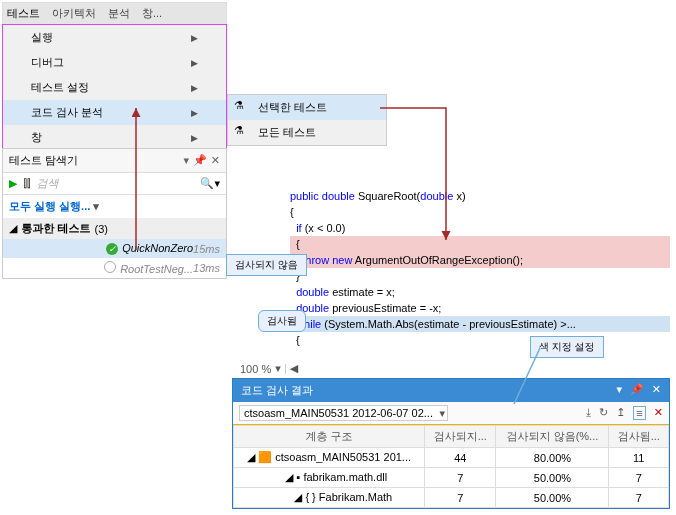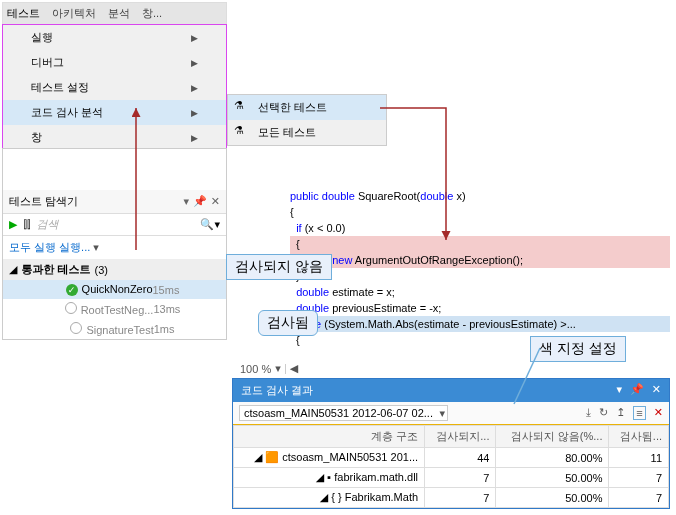--- a/index.html
+++ b/index.html
@@ -17,54 +17,54 @@
 .dropdown .arrow { color: #555; font-size: 9px; }
 
 
 .submenu { position: absolute; top: 94px; left: 227px; width: 160px; background: #f0f0f0; border: 1px solid #ccc; }
 .submenu .item { padding: 5px 10px 5px 30px; position: relative; }
 .submenu .item.hover { background: #d6e8f7; }
 .submenu .icon { position: absolute; left: 6px; top: 4px; }
 
 
 .test-explorer { position: absolute; top: 148px; left: 2px; width: 225px; border: 1px solid #ccc; background: #fff; }
-.te-title { padding: 4px 6px; display: flex; justify-content: space-between; align-items: center; background: #f7f7f7; margin-top: 41px; }
+.te-title { padding: 4px 6px; display: flex; justify-content: space-between; align-items: center; background: #f7f7f7; }
 .te-title .icons { display: flex; gap: 4px; color: #666; }
 .te-toolbar { display: flex; align-items: center; gap: 6px; padding: 3px 6px; border-top: 1px solid #ddd; border-bottom: 1px solid #ddd; }
 .te-toolbar .search-box { flex: 1; color: #aaa; font-style: italic; }
-.te-run { padding: 4px 6px; color: #0066cc; }
+.te-run { padding: 4px 6px; color: #0066cc; font-weight: bold; }
 .te-group { padding: 3px 6px; background: #eee; display: flex; align-items: center; gap: 4px; }
-.te-item { padding: 3px 6px 3px 22px; display: flex; justify-content: center; align-items: center; }
+.te-item { padding: 3px 6px 3px 22px; display: flex; justify-content: flex-end; align-items: center; font-style: italic; }
 .te-item.sel { background: #d6e8f7; }
 .te-item .dur { color: #888; }
 .pass-icon { display: inline-block; width: 12px; height: 12px; background: #3a3; border-radius: 50%; color: #fff; font-size: 9px; line-height: 12px; text-align: center; margin-right: 4px; }
 .fail-icon { display: inline-block; width: 12px; height: 12px; border: 1px solid #aaa; border-radius: 50%; margin-right: 4px; }
 
 
 .code-pane { position: absolute; top: 188px; left: 290px; width: 380px; font-family: Consolas, monospace; font-size: 11px; line-height: 16px; }
 .code-pane .line { white-space: pre; }
 .kw { color: #0000ff; }
 .hl-red { background: #f4cccc; }
 .hl-blue { background: #cfe2f3; }
 
 
-.callout { position: absolute; background: #e8f0fb; border: 1px solid #6faedb; padding: 3px 8px; font-size: 14px; }
+.callout { position: absolute; background: #e8f0fb; border: 1px solid #6faedb; padding: 3px 8px; font-size: 10px; }
 
 
 .zoom { position: absolute; top: 362px; left: 240px; font-size: 10px; color: #555; display: flex; align-items: center; gap: 4px; }
 
 
 .results { position: absolute; top: 378px; left: 232px; width: 438px; border: 1px solid #3079c8; }
 .results-title { background: #3b8bd4; color: #fff; padding: 4px 8px; display: flex; justify-content: space-between; }
 .results-title .icons { display: flex; gap: 8px; }
 .results-toolbar { background: #fafafa; border-bottom: 1px solid #eab308; padding: 3px 6px; display: flex; align-items: center; gap: 8px; }
 .results-toolbar .tb-icons { margin-left: auto; display: flex; gap: 8px; color: #555; }
 .results-toolbar .tb-icons .sel { border: 1px solid #6faedb; padding: 0 2px; }
 .results-table { width: 100%; border-collapse: collapse; }
-.results-table th, .results-table td { border: 1px solid #ddd; padding: 3px 6px; text-align: right; font-weight: normal; }
+.results-table th, .results-table td { border: 1px solid #ddd; padding: 3px 6px; text-align: center; font-weight: normal; }
 .results-table th { background: #f4f4f4; color: #555; }
 .tree-indent { display: inline-block; }
 
 
 .arrow-line { position: absolute; background: #a52a2a; }
 </style>
 </head>
 <body>
 
 <div class="menubar">
@@ -131,24 +131,20 @@
     <b>통과한 테스트</b>
       <span>(3)</span>
   </div>
   <div class="te-item sel">
     <span><span class="pass-icon">✓</span><span>QuickNonZero</span></span>
     <span class="dur">15ms</span>
   </div>
   <div class="te-item">
     <span style="color:#888"><span class="fail-icon"></span><span>RootTestNeg...</span></span>
     <span class="dur">13ms</span>
-  </div>
-  <div class="te-item">
-    <span style="color:#888"><span class="fail-icon"></span><span>SignatureTest</span></span>
-    <span class="dur">1ms</span>
   </div>
 </div>
 
 <div class="code-pane" id="code-pane">
     <div class="line"><span class="kw">public</span> <span class="kw">double</span> SquareRoot(<span class="kw">double</span> x)</div>
     <div class="line">{</div>
     <div class="line">  <span class="kw">if</span> (x &lt; 0.0)</div>
     <div class="line hl-red">  {</div>
     <div class="line hl-red">    <span class="kw">throw</span> <span class="kw">new</span> ArgumentOutOfRangeException();</div>
     <div class="line">  }</div>

